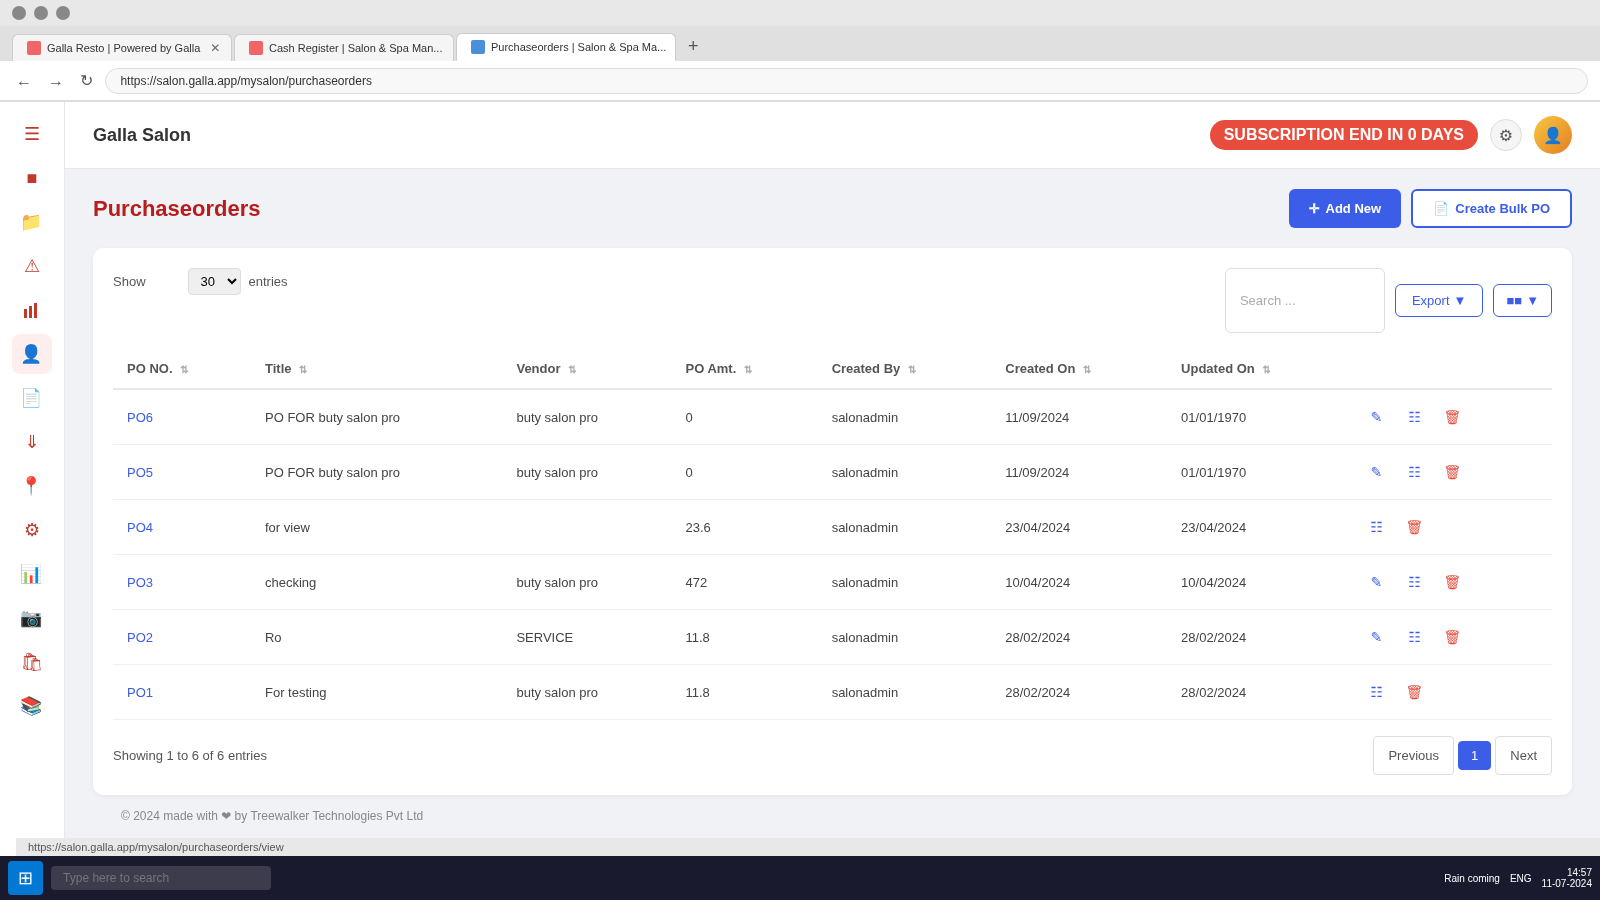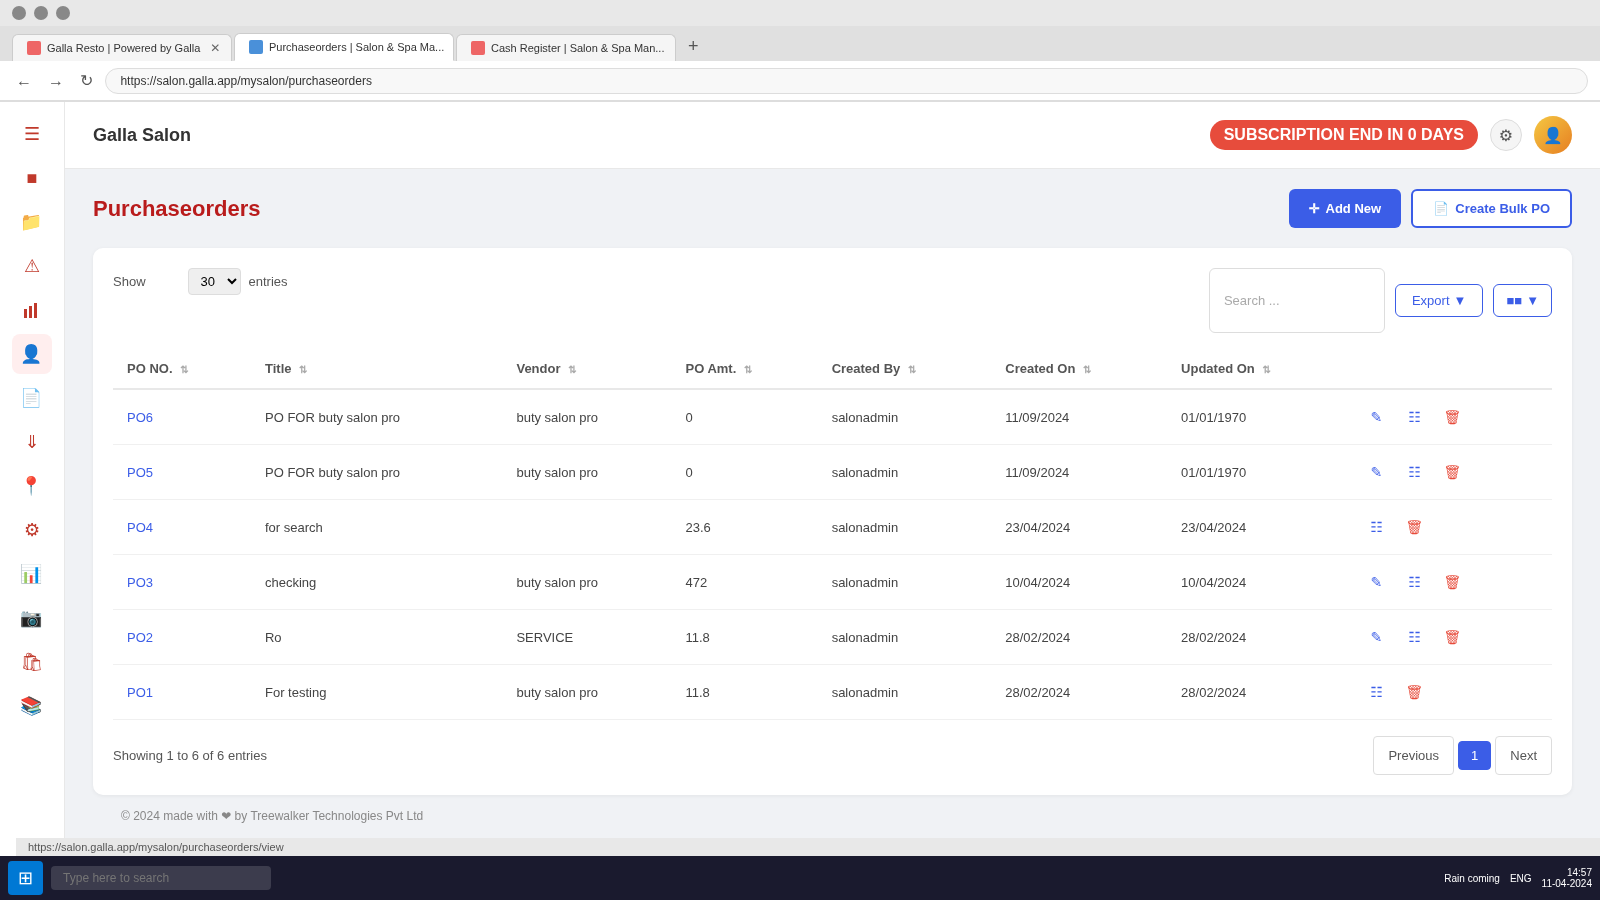--- a/index.html
+++ b/index.html
@@ -48,21 +48,21 @@
     .header-actions { display: flex; gap: 10px; }
     .btn-add-new { background: #3b5de7; color: #fff; border: none; padding: 10px 20px; border-radius: 6px; font-size: 13px; font-weight: 600; cursor: pointer; display: flex; align-items: center; gap: 6px; }
     .btn-create-bulk { background: #fff; color: #3b5de7; border: 2px solid #3b5de7; padding: 10px 20px; border-radius: 6px; font-size: 13px; font-weight: 600; cursor: pointer; display: flex; align-items: center; gap: 6px; }
 
     
     .table-card { background: #fff; border-radius: 10px; padding: 20px; box-shadow: 0 1px 4px rgba(0,0,0,0.06); }
     .table-controls { display: flex; align-items: flex-start; justify-content: space-between; margin-bottom: 16px; }
     .show-entries { display: flex; align-items: center; gap: 8px; color: #555; }
     .show-entries select { border: 1px solid #ddd; border-radius: 4px; padding: 4px 8px; font-size: 13px; cursor: pointer; margin-left: 34px; }
     .table-right-controls { display: flex; align-items: center; gap: 10px; }
-    .search-input { border: 1px solid #ddd; border-radius: 6px; padding: 24px 14px; font-size: 13px; width: 176px; color: #333; }
+    .search-input { border: 1px solid #ddd; border-radius: 6px; padding: 24px 14px; font-size: 13px; width: 160px; color: #333; }
     .search-input::placeholder { color: #aaa; }
     .btn-export { border: 1px solid #3b5de7; background: #fff; color: #3b5de7; padding: 8px 16px; border-radius: 6px; font-size: 13px; cursor: pointer; display: flex; align-items: center; gap: 4px; }
     .btn-grid-view { border: 1px solid #3b5de7; background: #fff; color: #3b5de7; padding: 8px 12px; border-radius: 6px; font-size: 13px; cursor: pointer; display: flex; align-items: center; gap: 4px; }
 
     
     table { width: 100%; border-collapse: collapse; }
     thead th { padding: 12px 14px; text-align: left; color: #555; font-weight: 600; font-size: 13px; border-bottom: 2px solid #e8e8e8; white-space: nowrap; }
     thead th .sort-icon { color: #aaa; margin-left: 4px; font-size: 10px; }
     tbody tr { border-bottom: 1px solid #f0f0f0; }
     tbody td { padding: 13px 14px; font-size: 13px; color: #444; }
@@ -106,29 +106,29 @@
     <span class="browser-control bc-min"></span>
     <span class="browser-control bc-max"></span>
     <span class="browser-control bc-close"></span>
   </div>
   <div class="browser-tabs">
     <div class="browser-tab">
       <div class="browser-tab-icon"></div>
       <span>Galla Resto | Powered by Galla</span>
       <span class="tab-close">✕</span>
     </div>
-    <div class="browser-tab active">
-      <div class="browser-tab-icon blue"></div>
-      <span>Purchaseorders | Salon &amp; Spa Ma...</span>
-
-    </div>
     <div class="browser-tab">
       <div class="browser-tab-icon"></div>
       <span>Cash Register | Salon &amp; Spa Man...</span>
       <span class="tab-close">✕</span>
+    </div>
+    <div class="browser-tab active">
+      <div class="browser-tab-icon blue"></div>
+      <span>Purchaseorders | Salon &amp; Spa Ma...</span>
+
     </div>
     <button style="background:none;border:none;font-size:18px;cursor:pointer;padding:4px 10px;color:#555;">+</button>
   </div>
   <div class="browser-address">
     <button class="nav-btn">←</button>
     <button class="nav-btn">→</button>
     <button class="nav-btn">↻</button>
     <input class="address-bar" type="text" value="https://salon.galla.app/mysalon/purchaseorders" style="">
   </div>
 </div>
@@ -252,21 +252,21 @@
       <td>
         <div class="action-icons">
           <div class="action-icon icon-edit" title="Edit">✎</div>
           <div class="action-icon icon-view" title="View">☷</div>
           <div class="action-icon icon-delete" title="Delete">🗑</div>
         </div>
       </td>
     </tr>
               <tr>
       <td><span class="po-no">PO4</span></td>
-      <td>for search</td>
+      <td>for view</td>
       <td></td>
       <td>23.6</td>
       <td>salonadmin</td>
       <td>23/04/2024</td>
       <td>23/04/2024</td>
       <td>
         <div class="action-icons">
 
           <div class="action-icon icon-view" title="View">☷</div>
           <div class="action-icon icon-delete" title="Delete">🗑</div>
@@ -346,16 +346,16 @@
 </div>
 
 <div class="taskbar">
   <button class="taskbar-start">⊞</button>
   <input class="taskbar-search" type="text" placeholder="Type here to search" style="">
   <div class="taskbar-right">
     <span>Rain coming</span>
     <span>ENG</span>
     <div class="taskbar-time">
       <div>14:57</div>
-      <div>11-04-2024</div>
+      <div>11-07-2024</div>
     </div>
   </div>
 </div>
 
 </body></html>

